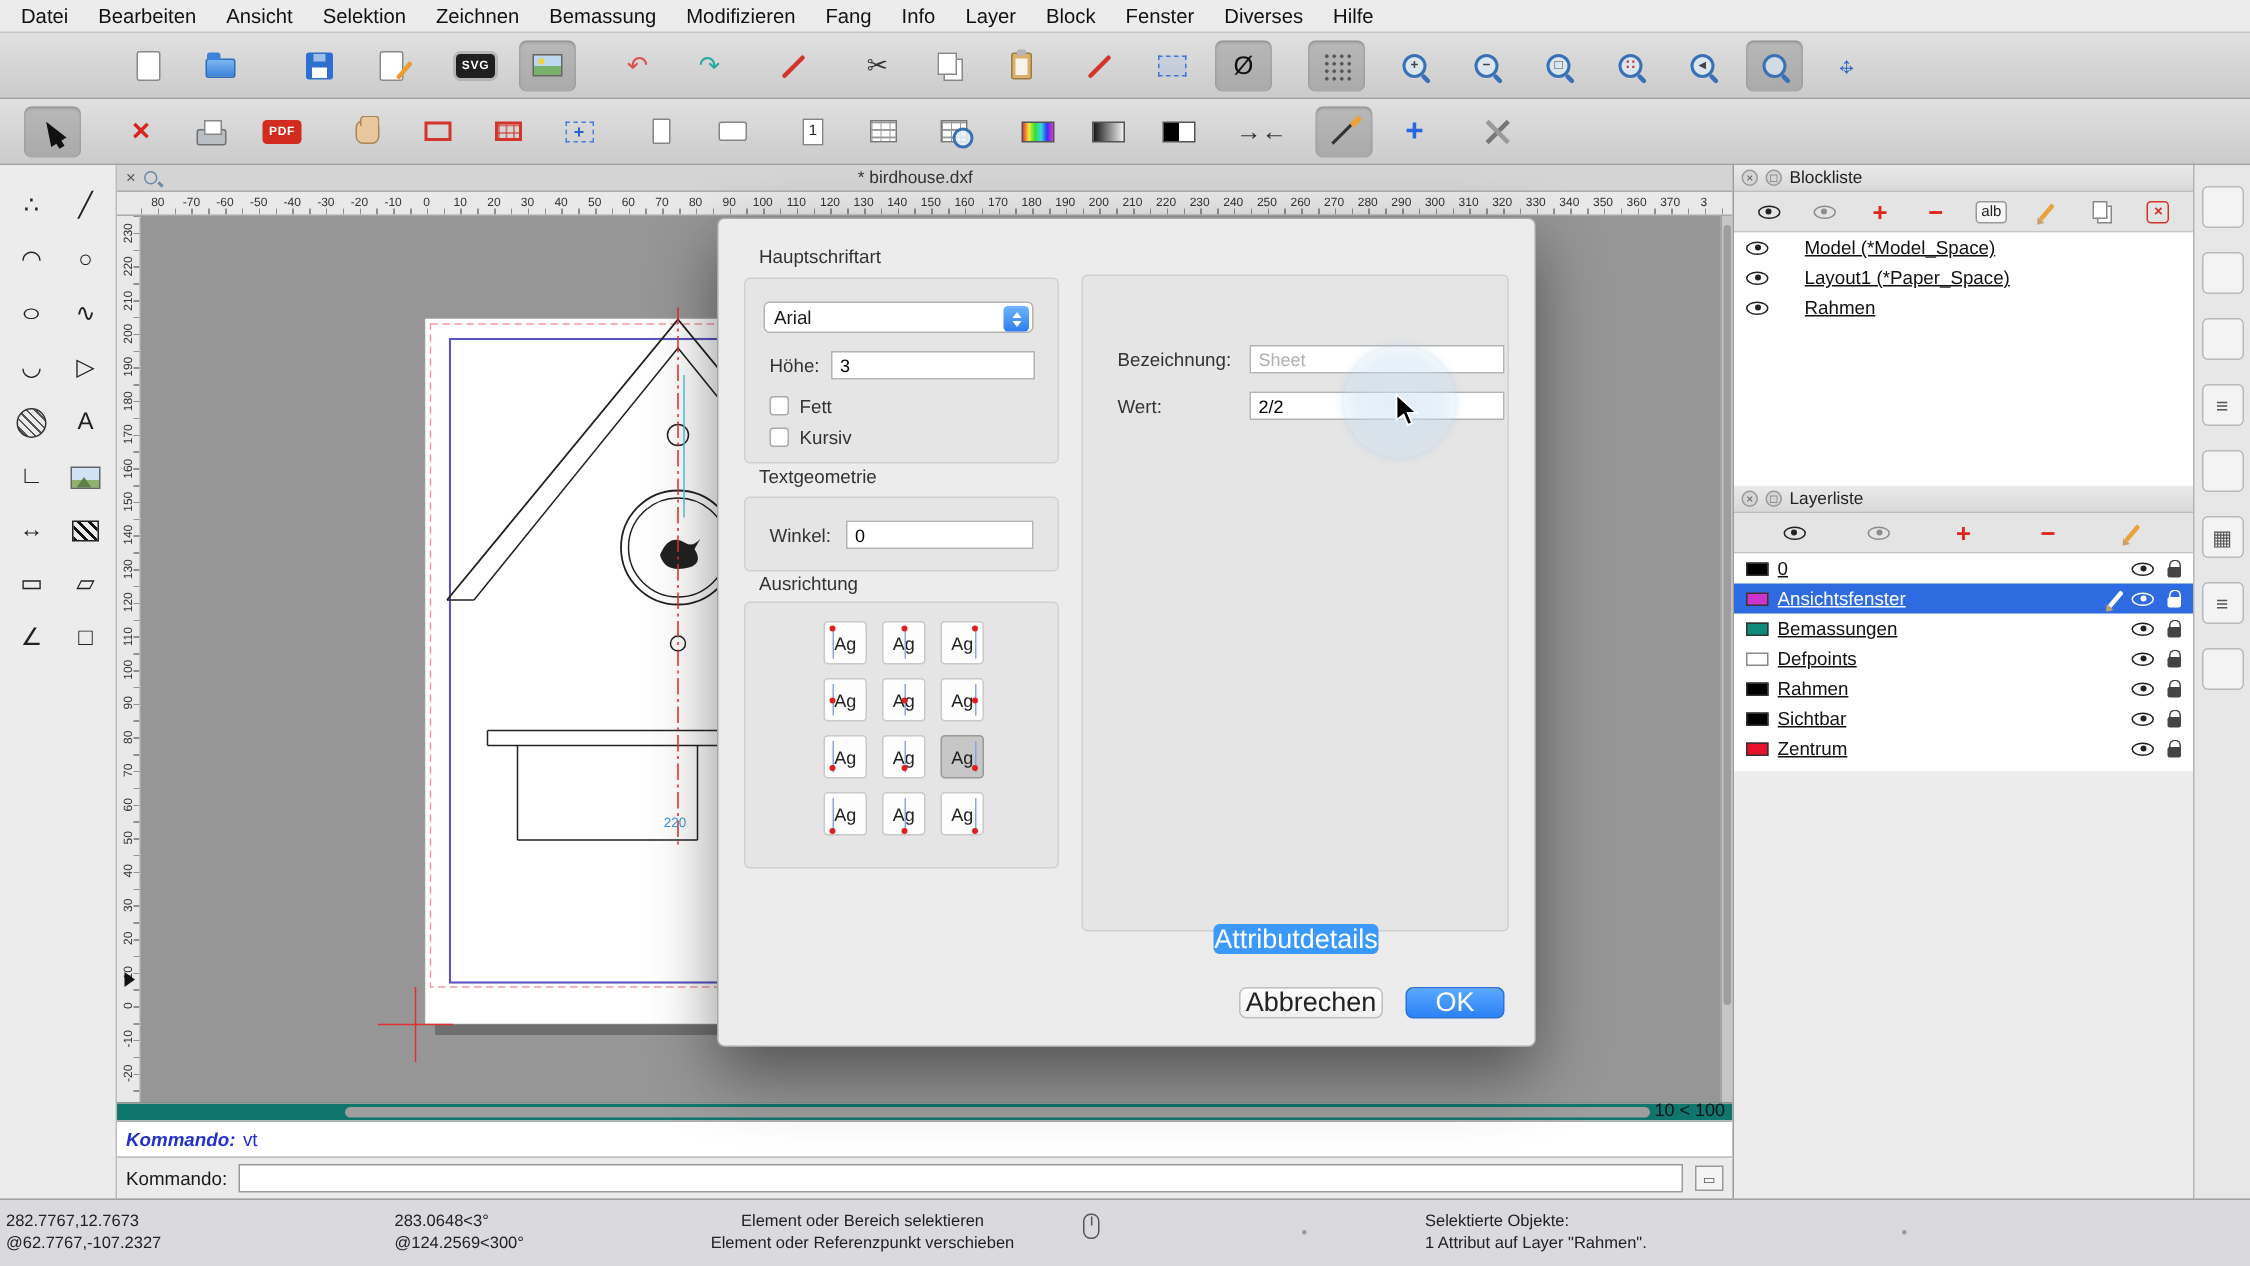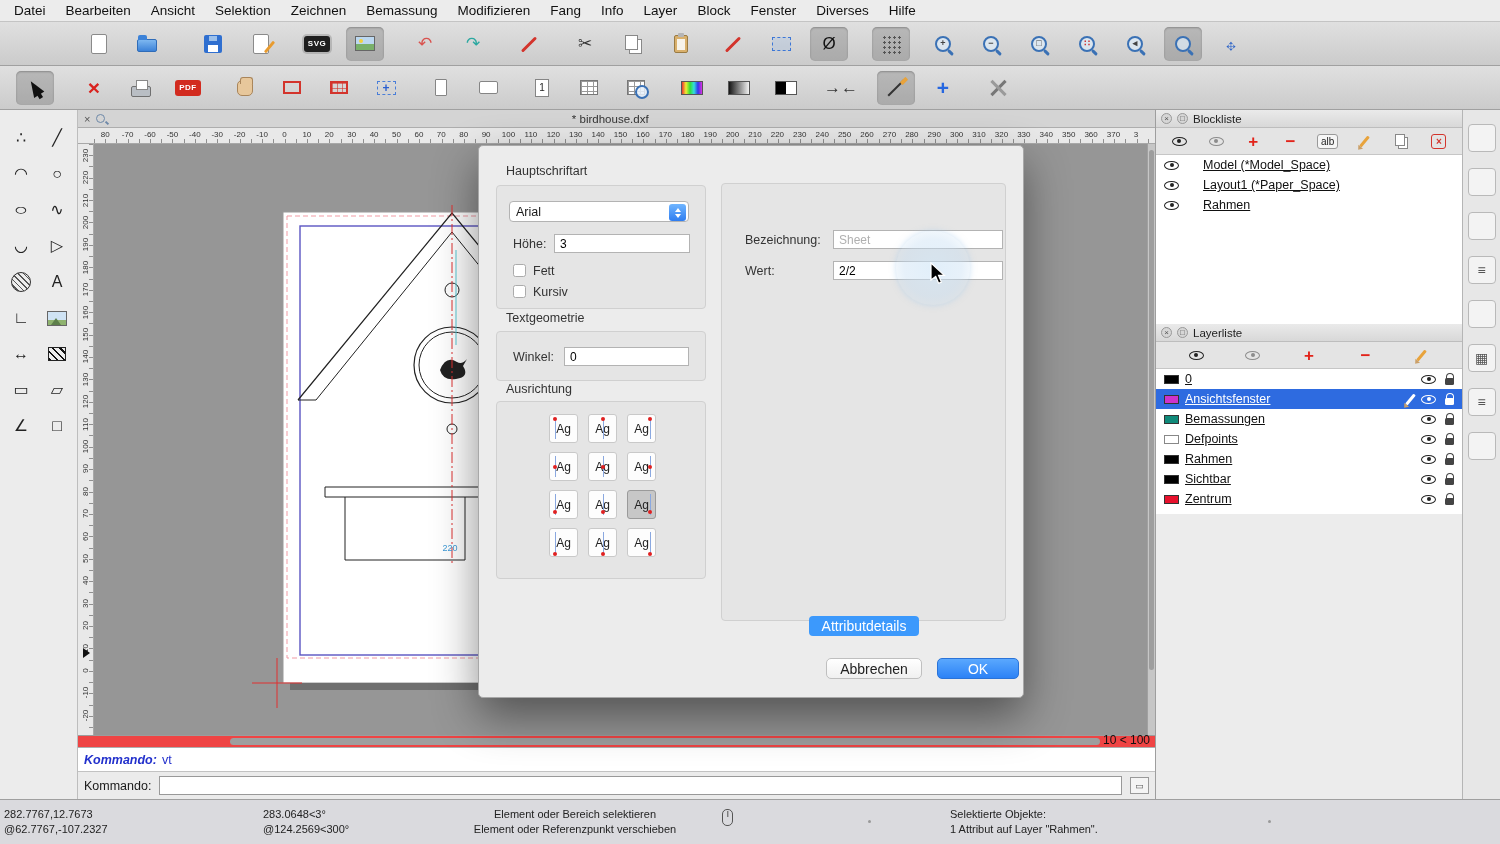--- a/index.html
+++ b/index.html
@@ -93,21 +93,21 @@
 .canvas-row{position:absolute;left:0;top:34px;right:0;height:591px;display:flex;}
 .vruler{width:16px;height:100%;background:#e9e9e9;border-right:1px solid #a8a8a8;position:relative;overflow:hidden;}
 .vruler::after{content:'';position:absolute;top:0;bottom:0;right:0;width:4px;background:repeating-linear-gradient(#8f8f8f 0 1px,transparent 1px 11.21px);}
 .vlab{height:22.42px;display:flex;align-items:center;justify-content:center;}
 .vlab span{transform:rotate(-90deg);font-size:8px;color:#333;white-space:nowrap;}
 .ruler-marker{position:absolute;left:5px;top:504px;width:0;height:0;border-top:5px solid transparent;border-bottom:5px solid transparent;border-left:7px solid #111;z-index:2;}
 .canvas{flex:1;position:relative;background:#969696;overflow:hidden;}
 .canvas svg{position:absolute;left:0;top:0;}
 .vscroll{width:8px;background:#c6c6c6;border-left:1px solid #a0a0a0;position:relative;}
 .vscroll .thumb{position:absolute;left:1px;right:1px;top:6px;height:520px;background:#9e9e9e;border-radius:4px;}
-.hscroll-strip{position:absolute;left:0;top:625px;right:0;height:12px;background:#ef4444;border-top:1px solid #9c9c9c;}
+.hscroll-strip{position:absolute;left:0;top:625px;right:0;height:12px;background:#0f766e;border-top:1px solid #9c9c9c;}
 .hscroll-strip .thumb{position:absolute;left:152px;top:2px;width:870px;height:7px;background:#9e9e9e;border-radius:4px;}
 .zoom-indicator{position:absolute;right:5px;top:-3px;font-size:12px;color:#111;background:transparent;}
 .cmd-history{position:absolute;left:0;top:637px;right:0;height:24px;background:#fff;border-top:1px solid #aeaeae;display:flex;align-items:center;padding-left:6px;font-size:12.5px;color:#2230cc;gap:5px;}
 .cmd-history .lbl{font-weight:bold;font-style:italic;}
 .cmd-input{position:absolute;left:0;top:661px;right:0;height:28px;background:#ebebeb;border-top:1px solid #c2c2c2;display:flex;align-items:center;padding:0 6px;gap:8px;font-size:12.5px;}
 .cmd-input input{flex:1;height:19px;border:1px solid #999;background:#fff;font-family:"Liberation Sans",sans-serif;font-size:12px;padding:0 5px;}
 .cmd-expand{width:19px;height:17px;border:1px solid #999;background:#f4f4f4;display:flex;align-items:center;justify-content:center;font-size:9px;color:#555;}
 
 
 .right-dock{position:absolute;left:1155px;top:110px;width:307px;height:689px;background:#ececec;border-left:1px solid #9e9e9e;}
@@ -171,21 +171,21 @@
 .combo-stepper .up{border-bottom:4px solid #fff;}
 .combo-stepper .down{border-top:4px solid #fff;}
 .dlg-field{position:absolute;height:19px;background:#fff;border:1px solid #b3b3b3;font-family:"Liberation Sans",sans-serif;font-size:12px;padding:0 5px;}
 .dlg-field::placeholder{color:#b0b0b0;}
 .checkbox{position:absolute;width:13px;height:13px;background:#fff;border:1px solid #ababab;border-radius:2.5px;}
 #align-grid{position:absolute;left:70px;top:268px;width:107px;display:grid;grid-template-columns:repeat(3,29px);grid-auto-rows:29px;gap:9px 10px;}
 .abtn{background:#fdfdfd;border:1px solid #c9c9c9;border-radius:3px;position:relative;display:flex;align-items:center;justify-content:center;font-size:12px;color:#222;}
 .abtn.selected{background:#c7c7c7;border-color:#9a9a9a;}
 .abtn .vline{position:absolute;top:3px;bottom:3px;width:1px;background:#8aa8e0;}
 .abtn .adot{position:absolute;width:4px;height:4px;border-radius:50%;background:#e02020;transform:translate(-50%,-50%);}
-.btn{position:absolute;display:flex;align-items:center;justify-content:center;border-radius:5px;font-size:14px;}
+.btn{position:absolute;display:flex;align-items:center;justify-content:center;border-radius:5px;font-size:18px;}
 .btn-plain{background:linear-gradient(#ffffff,#f0f0f0);border:1px solid #bfbfbf;color:#222;}
 .btn-blue{background:linear-gradient(#5aa8fe,#2c82f6);border:1px solid #2a73d8;color:#fff;}
 .btn-flat-blue{background:#3c99fc;color:#fff;border-radius:4px;}
 
 
 .cursor-glow{position:absolute;left:896px;top:231px;width:74px;height:74px;border-radius:50%;z-index:60;background:radial-gradient(circle,rgba(205,228,246,.6) 0%,rgba(195,220,242,.4) 55%,rgba(185,215,240,.2) 72%,rgba(185,215,240,0) 74%);box-shadow:0 0 6px rgba(160,200,235,.5);}
 .cursor-arrow{position:absolute;left:930px;top:262px;z-index:61;}
 </style>
 </head>
 <body>
@@ -844,21 +844,21 @@
           <span class="adot" style="left: 82%; top: 92%;"></span>
         </div>
       </div>
     <div class="gbox" style="left:242px;top:37px;width:285px;height:438px"></div>
     <span class="dlg-label" style="left:266px;top:87px">Bezeichnung:</span>
     <input class="dlg-field" style="left: 354px; top: 84px; width: 170px;" placeholder="Sheet">
     <span class="dlg-label" style="left:266px;top:118px">Wert:</span>
     <input class="dlg-field" style="left: 354px; top: 115px; width: 170px;" value="2/2">
     <div class="btn btn-flat-blue" style="left:330px;top:470px;width:110px;height:20px">Attributdetails</div>
     <div class="btn btn-plain" style="left:347px;top:512px;width:96px;height:21px">Abbrechen</div>
-    <div class="btn btn-blue" style="left:458px;top:512px;width:82px;height:21px">OK</div>
+    <div class="btn btn-blue" style="left:458px;top:512px;width:66px;height:21px">OK</div>
   </div>
 
   <div class="cursor-glow"></div>
   <svg class="cursor-arrow" width="18" height="24">
     <path d="M1,1 L1,18 L5.7,14.4 L8.6,21.3 L11.4,20.1 L8.5,13.3 L14.3,13.3 Z" fill="#000" stroke="#fff" stroke-width="1.2"></path>
   </svg>
 
 </div>
 
 </body></html>

